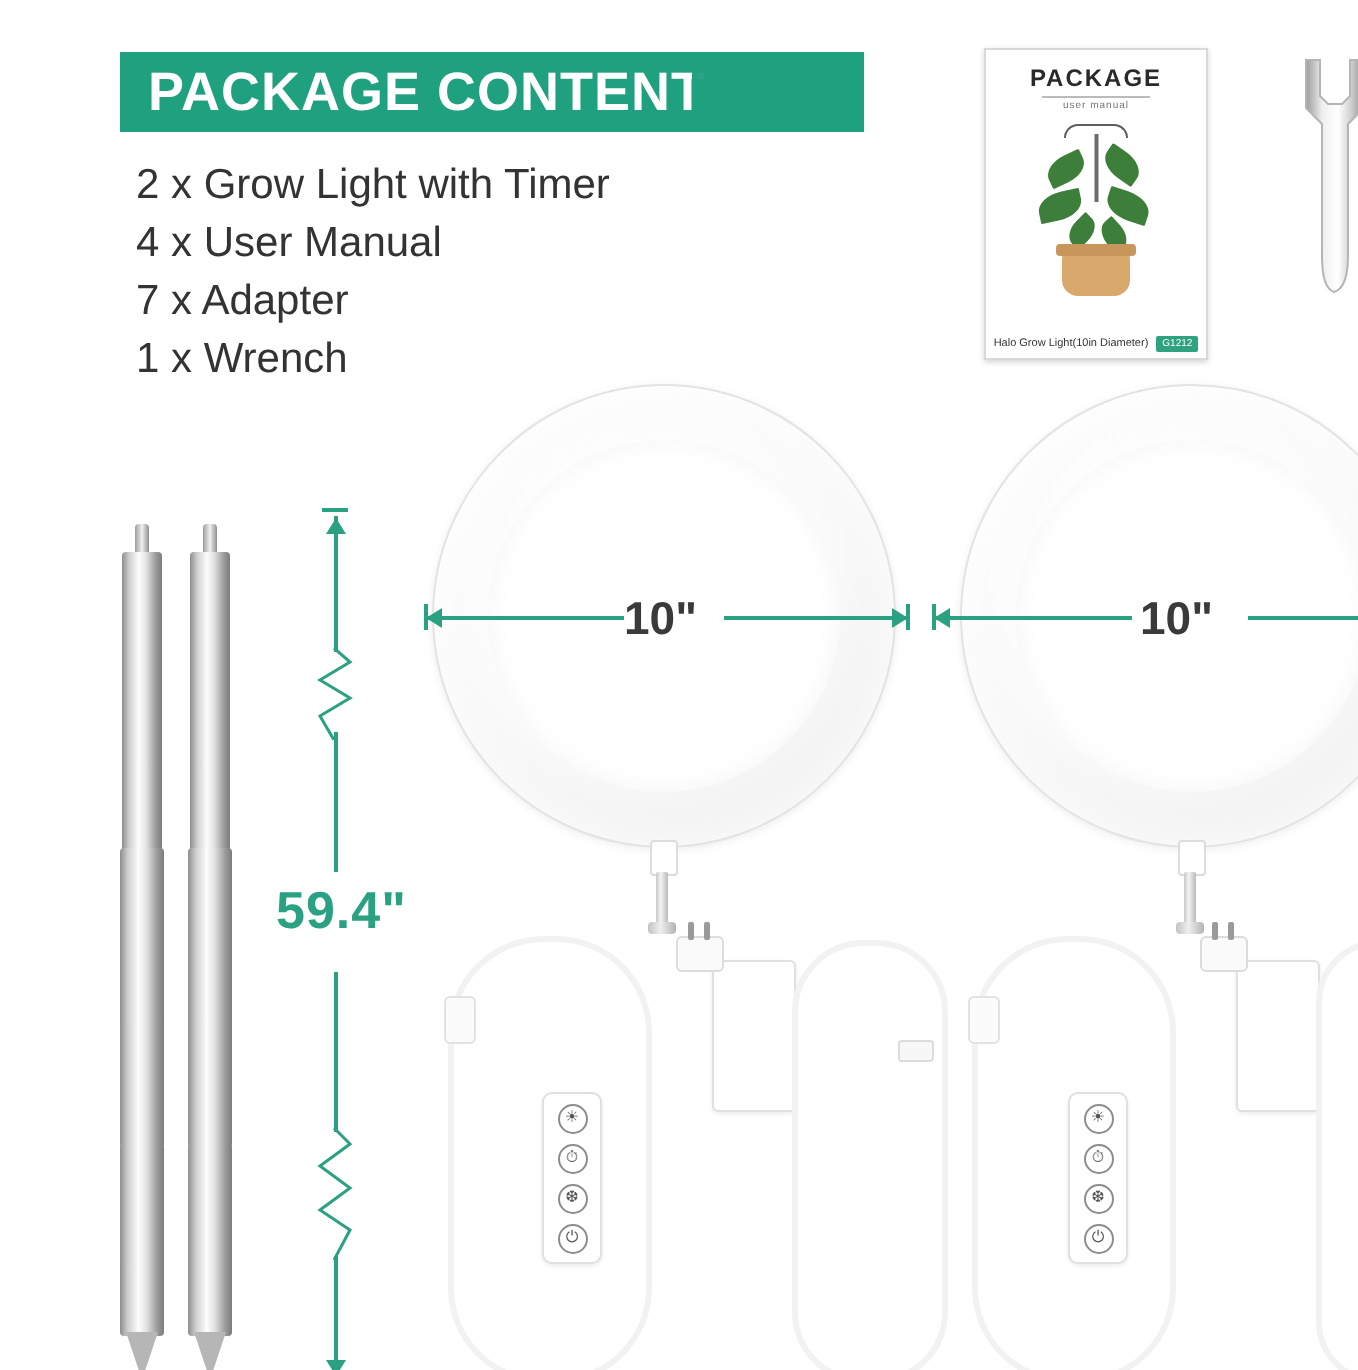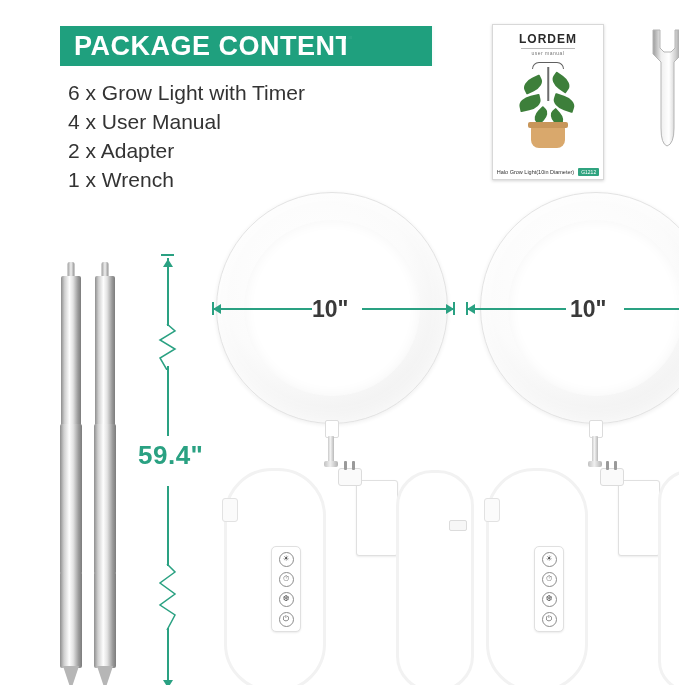--- a/index.html
+++ b/index.html
@@ -199,28 +199,28 @@
 <body>
 
 <div class="root">
 
   <div class="banner">
     <span class="banner-title">PACKAGE CONTENT</span>
   </div>
   <div class="banner-fade"></div>
 
   <div class="content-list">
-    <div class="row">6 x Grow Light with Timer</div>
+    <div class="row">2 x Grow Light with Timer</div>
     <div class="row">4 x User Manual</div>
-    <div class="row">2 x Adapter</div>
+    <div class="row">7 x Adapter</div>
     <div class="row">1 x Wrench</div>
   </div>
 
   <div class="manual">
-    <div class="manual-brand">LORDEM</div>
+    <div class="manual-brand">PACKAGE</div>
     <div class="manual-rule"></div>
     <div class="manual-sub">user manual</div>
     <div class="manual-art">
       <div class="manual-lamp"></div>
       <div class="manual-pole"></div>
       <div class="leaf" style="left:30px;top:20px;width:20px;height:13px;transform:rotate(-25deg);"></div>
       <div class="leaf" style="left:58px;top:18px;width:20px;height:13px;transform:rotate(35deg) scaleX(-1);"></div>
       <div class="leaf" style="left:26px;top:38px;width:22px;height:14px;transform:rotate(-12deg);"></div>
       <div class="leaf" style="left:60px;top:38px;width:22px;height:14px;transform:rotate(18deg) scaleX(-1);"></div>
       <div class="leaf" style="left:40px;top:52px;width:16px;height:11px;transform:rotate(-45deg);"></div>

